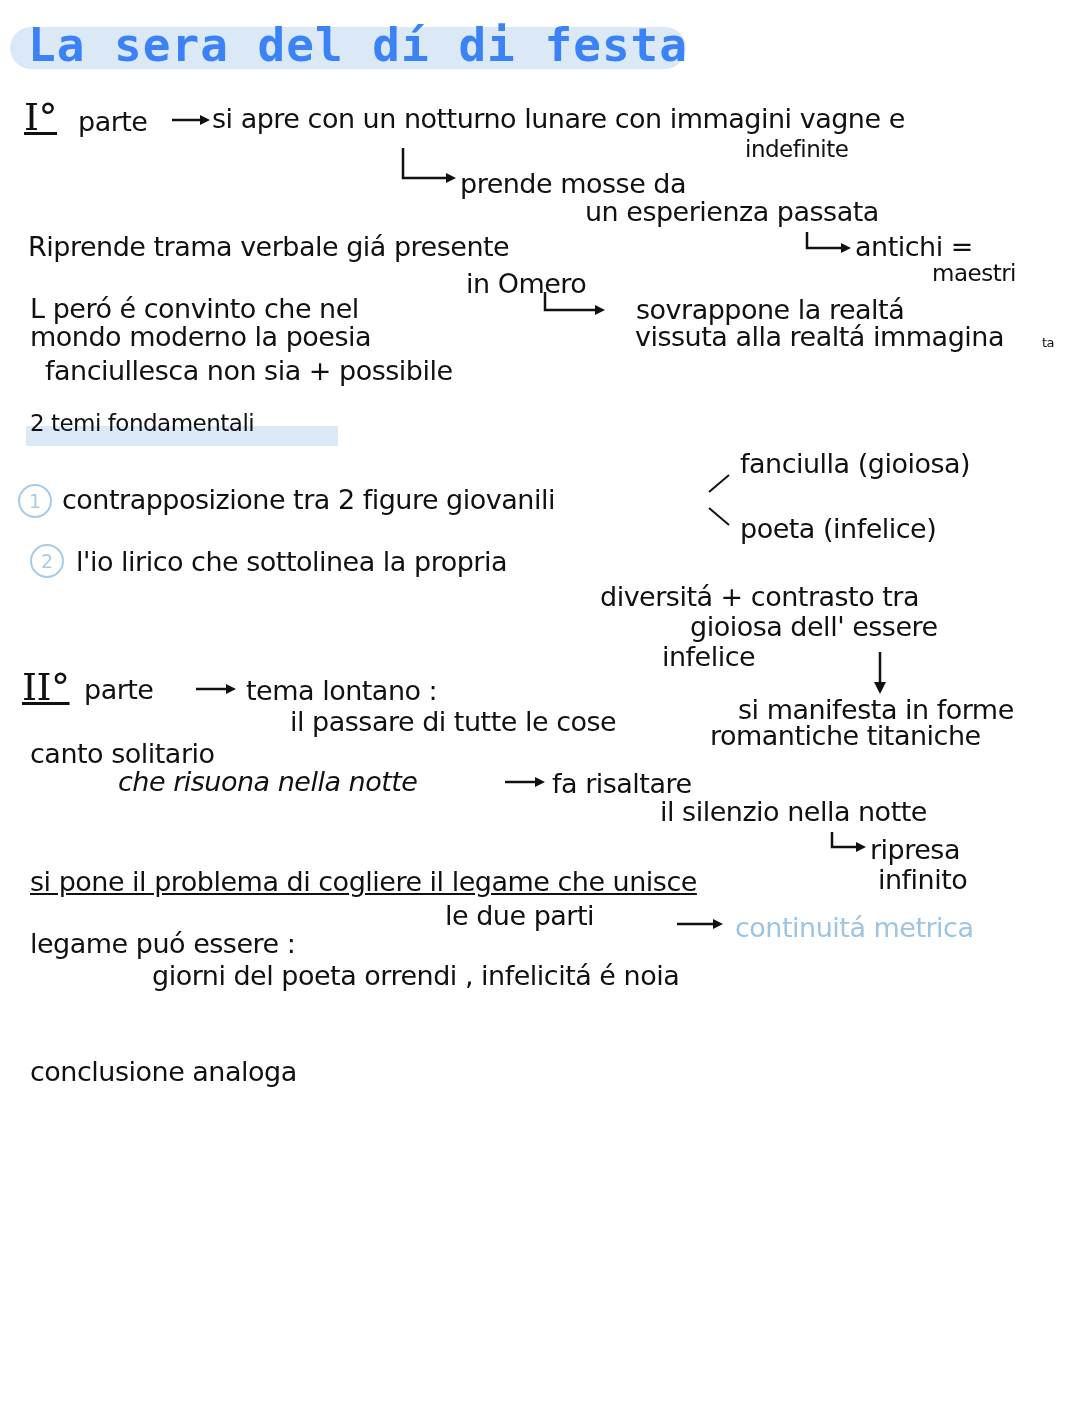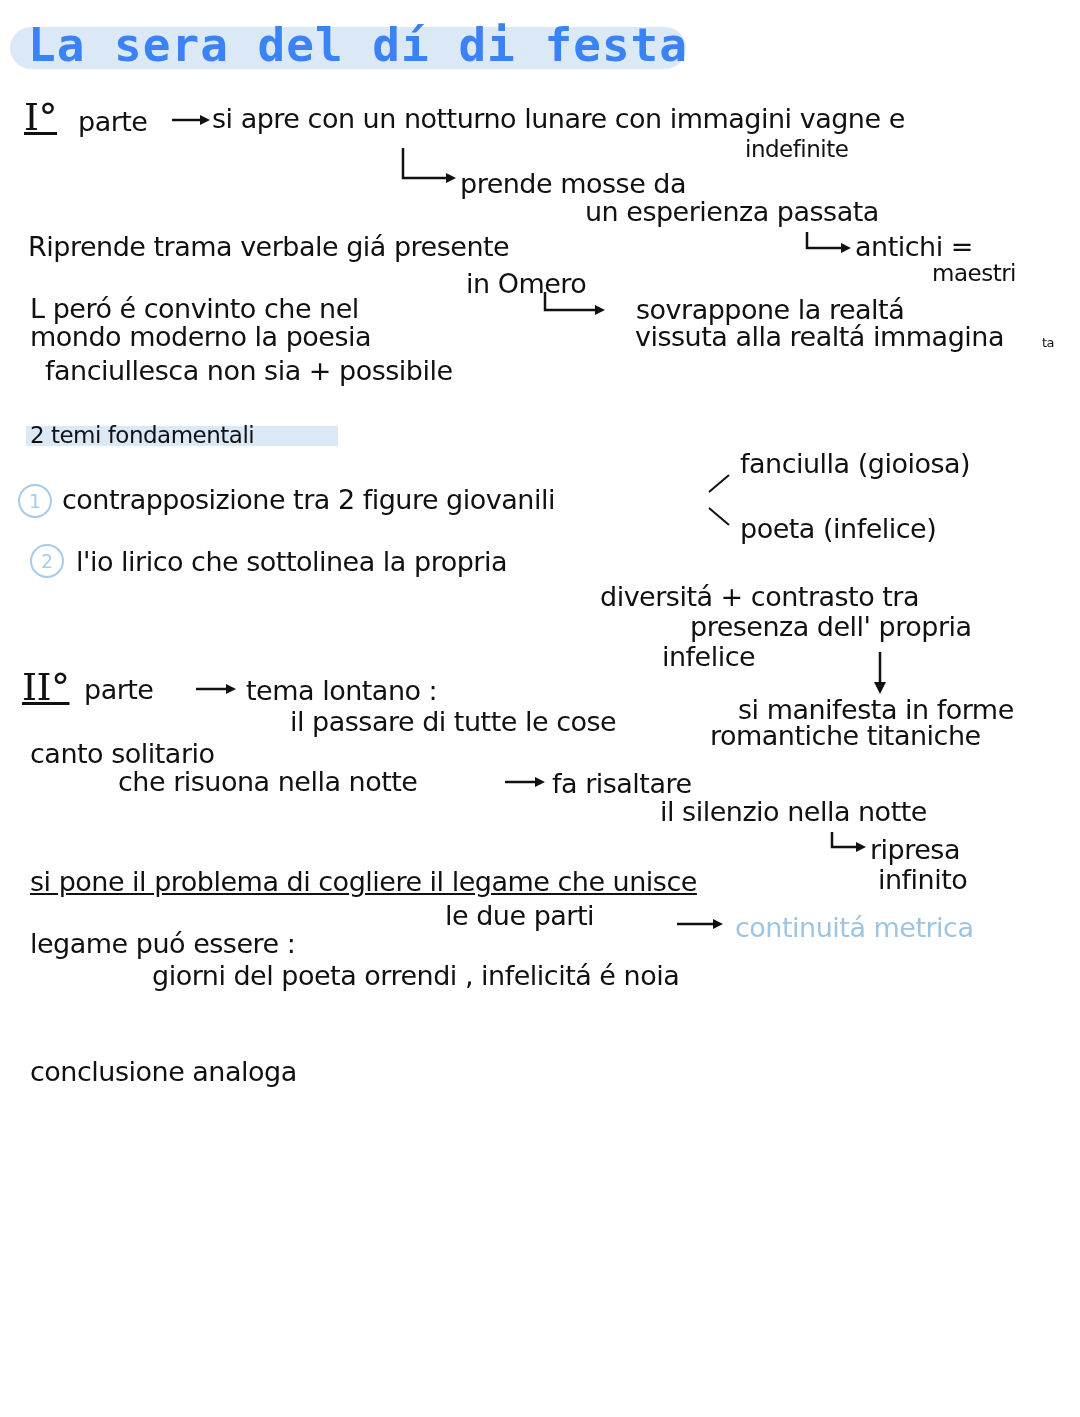--- a/index.html
+++ b/index.html
@@ -67,55 +67,55 @@
 
 <svg width="70" height="30" style="left:543px;top:292px;">
     <polyline points="2,0 2,18 54,18" fill="none" stroke="#111" stroke-width="2.5"></polyline>
     <polygon points="52,13 62,18 52,23" fill="#111"></polygon>
   </svg>
 <div class="t" style="left:610px;top:296px;margin-left:26px;">sovrappone la realtá</div>
 <div class="t" style="left:635px;top:323px;">vissuta alla realtá immagina</div>
 <div class="t sm" style="left:1042px;top:336px;font-size:13px;">ta</div>
 
 <div class="sub-bar"></div>
-<div class="t sm" style="left:30px;top:424px;">2 temi fondamentali</div>
+<div class="t sm" style="left:30px;top:412px;">2 temi fondamentali</div>
 
 <div class="t" style="left:740px;top:450px;">fanciulla (gioiosa)</div>
 <svg width="30" height="60" style="left:705px;top:470px;">
     <line x1="24" y1="5" x2="4" y2="22" stroke="#111" stroke-width="2"></line>
     <line x1="4" y1="38" x2="24" y2="55" stroke="#111" stroke-width="2"></line>
   </svg>
 <div class="circle" style="left:18px;top:484px;">1</div>
 <div class="t" style="left:62px;top:486px;">contrapposizione tra 2 figure giovanili</div>
 <div class="t" style="left:740px;top:515px;">poeta  (infelice)</div>
 
 <div class="circle" style="left:30px;top:544px;">2</div>
 <div class="t" style="left:76px;top:548px;text-align:center;">l'io lirico che  sottolinea la propria</div>
 <div class="t" style="left:600px;top:583px;">diversitá  + contrasto tra</div>
-<div class="t" style="left:690px;top:613px;">presenza dell' propria</div>
+<div class="t" style="left:690px;top:613px;">gioiosa dell' essere</div>
 <div class="t" style="left:662px;top:643px;">infelice</div>
 
 <svg width="20" height="45" style="left:870px;top:652px;">
     <line x1="10" y1="0" x2="10" y2="34" stroke="#111" stroke-width="2.5"></line>
     <polygon points="4,30 10,42 16,30" fill="#111"></polygon>
   </svg>
 <div class="t" style="left:738px;top:696px;">si manifesta in forme</div>
 <div class="t" style="left:710px;top:722px;">romantiche titaniche</div>
 
 <div class="t roman" style="left:22px;top:668px;text-decoration:underline;">II°</div>
 <div class="t" style="left:84px;top:676px;">parte</div>
 <svg width="44" height="14" style="left:196px;top:682px;">
     <line x1="0" y1="7" x2="32" y2="7" stroke="#111" stroke-width="2.5"></line>
     <polygon points="30,2 40,7 30,12" fill="#111"></polygon>
   </svg>
 <div class="t" style="left:246px;top:677px;">tema lontano :</div>
 <div class="t" style="left:258px;top:708px;margin-left:32px;">il  passare di tutte le cose</div>
 
 <div class="t" style="left:30px;top:740px;">canto solitario</div>
-<div class="t" style="left:118px;top:768px;">che risuona nella notte</div>
+<div class="t" style="left:118px;top:768px;font-style:italic;">che risuona nella notte</div>
 <svg width="44" height="14" style="left:505px;top:775px;">
     <line x1="0" y1="7" x2="32" y2="7" stroke="#111" stroke-width="2.5"></line>
     <polygon points="30,2 40,7 30,12" fill="#111"></polygon>
   </svg>
 <div class="t" style="left:552px;top:770px;">fa risaltare</div>
 <div class="t" style="left:660px;top:798px;">il silenzio nella notte</div>
 
 <svg width="40" height="24" style="left:830px;top:832px;">
     <polyline points="2,0 2,15 28,15" fill="none" stroke="#111" stroke-width="2.5"></polyline>
     <polygon points="26,10 36,15 26,20" fill="#111"></polygon>

